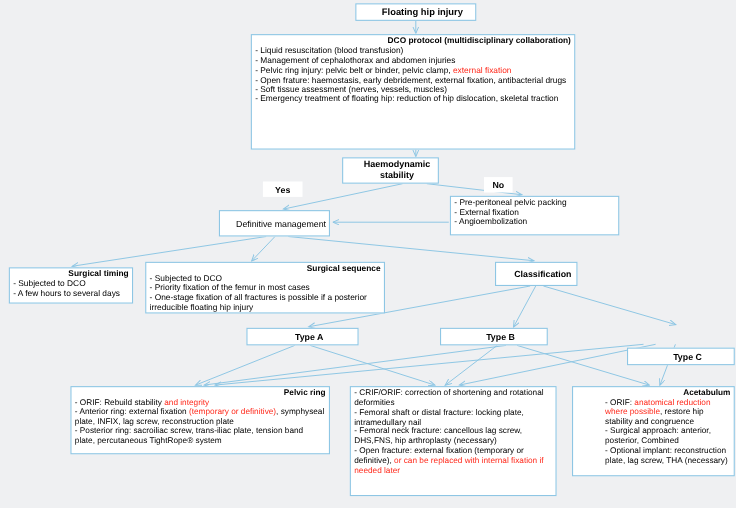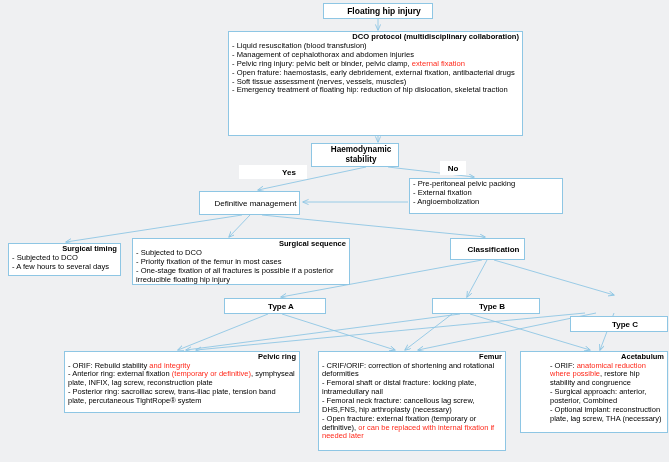--- a/index.html
+++ b/index.html
@@ -46,26 +46,26 @@
   
   #n-root{left:323px;top:3px;width:110px;height:16px;font-size:8.5px;}
   #n-dco{left:228px;top:31px;width:295px;height:105px;font-size:7.6px;}
   #n-haemo{left:311px;top:143px;width:88px;height:24px;font-size:8.2px;line-height:1.25;}
   #n-nobox{left:409px;top:178px;width:154px;height:36px;font-size:7.6px;}
   #n-def{left:199px;top:191px;width:101px;height:24px;font-size:8px;}
   #n-timing{left:8px;top:243px;width:113px;height:33px;font-size:7.6px;}
   #n-seq{left:132px;top:238px;width:218px;height:47px;font-size:7.6px;}
   #n-class{left:450px;top:238px;width:75px;height:22px;font-size:8px;}
   #n-typea{left:224px;top:298px;width:102px;height:16px;font-size:8px;}
-  #n-typeb{left:432px;top:298px;width:108px;height:16px;font-size:8px;justify-content:center;}
+  #n-typeb{left:400px;top:298px;width:98px;height:16px;font-size:8px;justify-content:center;}
   #n-typec{left:570px;top:296px;width:98px;height:16px;font-size:8px;margin-top:20px;}
   #n-pelvic{left:64px;top:351px;width:236px;height:62px;font-size:7.5px;}
   #n-femur{left:318px;top:351px;width:188px;height:100px;font-size:7.5px;}
   #n-acet{left:520px;top:351px;width:148px;height:82px;font-size:7.5px;padding-left:29px;}
-  #l-yes{left:239px;top:165px;width:36px;height:14px;font-size:8px;padding-left:32px;}
+  #l-yes{left:239px;top:165px;width:36px;height:14px;font-size:8px;}
   #l-no{left:440px;top:161px;width:26px;height:14px;font-size:8px;}
 </style>
 </head>
 <body>
 
 <div id="chart">
 
   <svg id="edges" viewBox="0 0 669 462" xmlns="http://www.w3.org/2000/svg">
     <defs>
       <marker id="ah" markerWidth="7" markerHeight="7" refX="5.6" refY="2.6" orient="auto" markerUnits="userSpaceOnUse">
@@ -176,21 +176,20 @@
   </div>
 
   <div class="node body" id="n-pelvic">
     <span class="ttl">Pelvic ring</span>
     <span class="ln"><span>- ORIF: Rebuild stability </span><span class="red">and integrity</span></span>
     <span class="ln"><span>- Anterior ring: external fixation </span><span class="red">(temporary or definitive)</span><span>, symphyseal plate, INFIX, lag screw, reconstruction plate</span></span>
     <span class="ln">- Posterior ring: sacroiliac screw, trans-iliac plate, tension band plate, percutaneous TightRope® system</span>
   </div>
 
   <div class="node body" id="n-femur">
-    <span class="ttl">Femur</span>
     <span class="ln">- CRIF/ORIF: correction of shortening and rotational deformities</span>
     <span class="ln">- Femoral shaft or distal fracture: locking plate, intramedullary nail</span>
     <span class="ln">- Femoral neck fracture: cancellous lag screw, DHS,FNS, hip arthroplasty (necessary)</span>
     <span class="ln"><span>- Open fracture: external fixation (temporary or definitive), </span><span class="red">or can be replaced with internal fixation if needed later</span></span>
   </div>
 
   <div class="node body" id="n-acet">
     <span class="ttl">Acetabulum</span>
     <span class="ln"><span>- ORIF: </span><span class="red">anatomical reduction where possible</span><span>, restore hip stability and congruence</span></span>
     <span class="ln">- Surgical approach: anterior, posterior, Combined</span>

